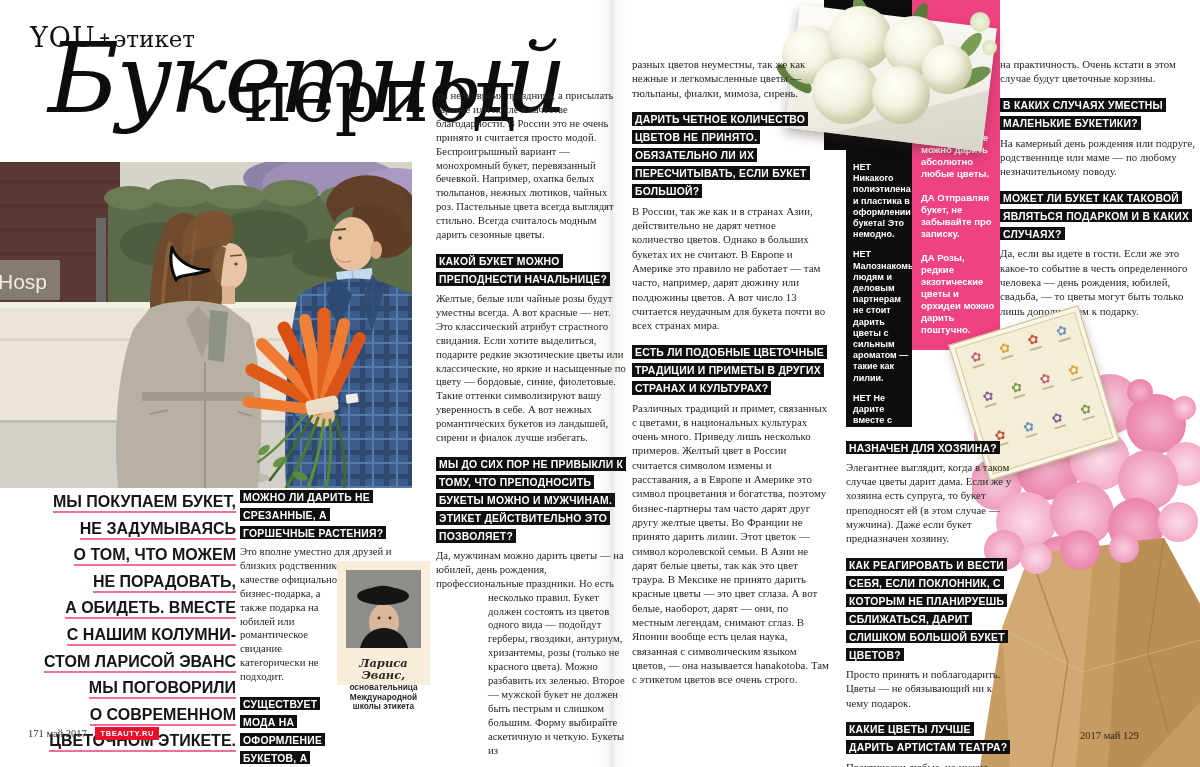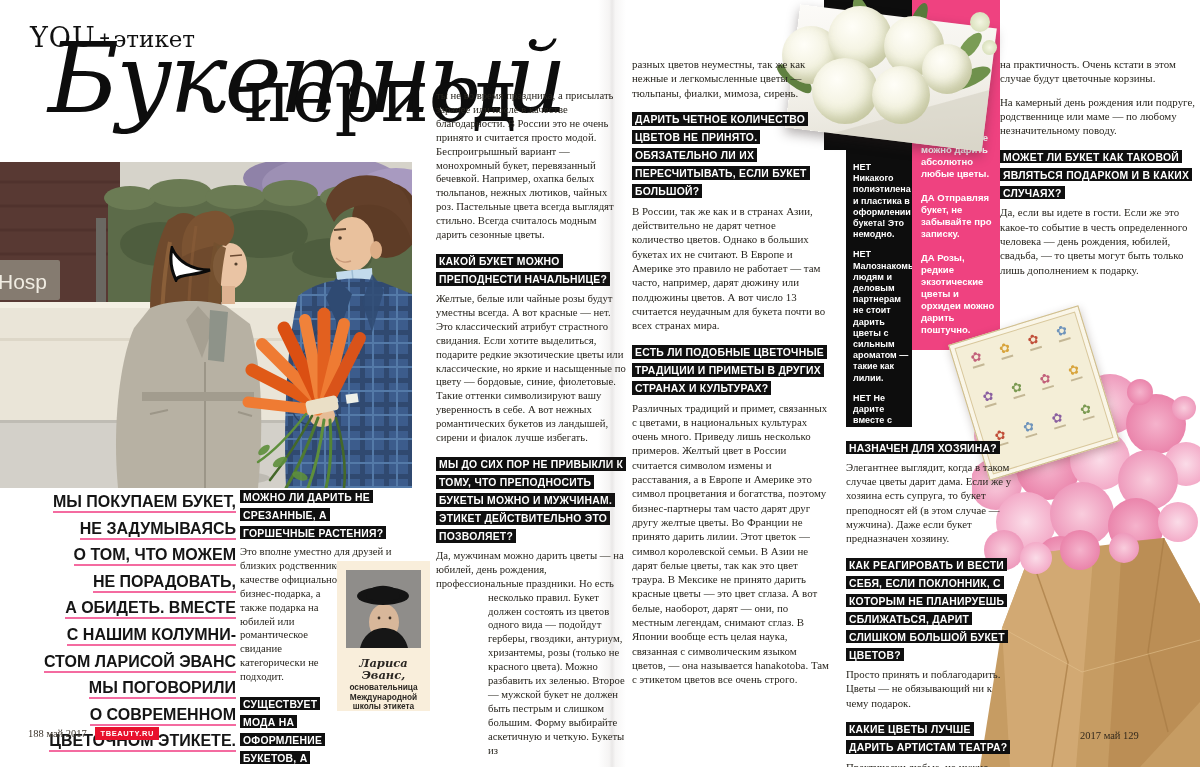--- a/index.html
+++ b/index.html
@@ -33,21 +33,21 @@
   
   #photo{position:absolute;left:0;top:162px;width:412px;height:326px;z-index:2;overflow:hidden;}
   
   #bubble-wrap{position:absolute;left:130px;top:162px;z-index:5;width:170px;height:110px;}
   #bubble{position:absolute;left:4px;top:2px;width:126px;height:86px;background:#fff;border:3.5px solid #0a0a0a;
           border-radius:50%;display:flex;flex-direction:column;align-items:center;justify-content:center;gap:1px;}
   #bubble span{background:#0c0c0c;color:#fff;font:700 9px/10.5px "Liberation Sans",sans-serif;
           letter-spacing:.3px;padding:0 3px;white-space:nowrap;}
   #bubble-tail{position:absolute;left:38px;top:84px;}
   
-  #expert{position:absolute;left:337px;top:561px;width:93px;height:150px;background:#f9eedb;z-index:4;
+  #expert{position:absolute;left:337px;top:561px;width:93px;height:124px;background:#f9eedb;z-index:4;
           text-align:center;padding-top:9px;box-sizing:border-box;}
   #expert .ename{font:700 italic 11.5px/12px "DejaVu Serif",serif;color:#2a2622;margin-top:5px;}
   #expert .erole{font:700 8.3px/9.6px "Liberation Sans",sans-serif;color:#2a2622;margin-top:2px;padding:0 4px;}
   
   #black-band{position:absolute;left:824px;top:0;width:114px;height:150px;background:#0d0d0d;z-index:1;}
   #pink-block{position:absolute;left:912px;top:0;width:88px;height:350px;background:#ef4280;z-index:1;
           box-sizing:border-box;padding:120px 4px 0 9px;overflow:hidden;}
   #pink-block p{font:700 9.5px/12px "Liberation Sans",sans-serif;color:#fff;margin:0 0 12px;}
   #dont-block{position:absolute;left:846px;top:148px;width:66px;height:279px;background:#0d0d0d;z-index:1;
           box-sizing:border-box;padding:14px 2px 0 7px;overflow:hidden;}
@@ -226,21 +226,21 @@
     <div><span>НЕ ПОРАДОВАТЬ,</span></div>
     <div><span>А ОБИДЕТЬ. ВМЕСТЕ</span></div>
     <div><span>С НАШИМ КОЛУМНИ-</span></div>
     <div><span>СТОМ ЛАРИСОЙ ЭВАНС</span></div>
     <div><span>МЫ ПОГОВОРИЛИ</span></div>
     <div><span>О СОВРЕМЕННОМ</span></div>
     <div><span>ЦВЕТОЧНОМ ЭТИКЕТЕ.</span></div>
   </div>
 
   <div id="footer-left">
-    <span>188</span>
+    <span>171</span>
     <span>май 2017</span>
     <span class="badge">TBEAUTY.RU</span>
   </div>
 
   <div class="col" id="col-pot">
     <div class="qw"><span class="q">МОЖНО ЛИ ДАРИТЬ НЕ СРЕЗАННЫЕ, А ГОРШЕЧНЫЕ РАСТЕНИЯ?</span></div>
     <p class="b"><span>Это вполне уместно для друзей и близких родственников. Но в качестве официального или</span>
       <span class="spacer-card-r"></span>
       <span>бизнес-подарка, а также подарка на юбилей или романтическое свидание категорически не подходит.</span></p>
     <div class="qw"><span class="q">СУЩЕСТВУЕТ МОДА НА ОФОРМЛЕНИЕ БУКЕТОВ, А ТАКЖЕ НЕПОСРЕДСТВЕННО НА САМИ ЦВЕТЫ. ЧТО АКТУАЛЬНО СЕЙЧАС?</span></div>
@@ -313,20 +313,21 @@
     <div class="qw"><span class="q">НАЗНАЧЕН ДЛЯ ХОЗЯИНА?</span></div>
     <p class="b">Элегантнее выглядит, когда в таком случае цветы дарит дама. Если же у хозяина есть супруга, то букет преподносят ей (в этом случае — мужчина). Даже если букет предназначен хозяину.</p>
     <div class="qw"><span class="q">КАК РЕАГИРОВАТЬ И ВЕСТИ СЕБЯ, ЕСЛИ ПОКЛОННИК, С КОТОРЫМ НЕ ПЛАНИРУЕШЬ СБЛИЖАТЬСЯ, ДАРИТ СЛИШКОМ БОЛЬШОЙ БУКЕТ ЦВЕТОВ?</span></div>
     <p class="b">Просто принять и поблагодарить. Цветы — не обязывающий ни к чему подарок.</p>
     <div class="qw"><span class="q">КАКИЕ ЦВЕТЫ ЛУЧШЕ ДАРИТЬ АРТИСТАМ ТЕАТРА?</span></div>
     <p class="b">Практически любые, но нужно избегать хрупких и быстровянущих цветов. Ориентируйтесь</p>
   </div>
 
   <div class="col" id="col-c">
     <p class="b">на практичность. Очень кстати в этом случае будут цветочные корзины.</p>
+    <div class="qw"><span class="q">В КАКИХ СЛУЧАЯХ УМЕСТНЫ МАЛЕНЬКИЕ БУКЕТИКИ?</span></div>
     <p class="b">На камерный день рождения или подруге, родственнице или маме — по любому незначительному поводу.</p>
     <div class="qw"><span class="q">МОЖЕТ ЛИ БУКЕТ КАК ТАКОВОЙ ЯВЛЯТЬСЯ ПОДАРКОМ И В КАКИХ СЛУЧАЯХ?</span></div>
     <p class="b">Да, если вы идете в гости. Если же это какое-то событие в честь определенного человека — день рождения, юбилей, свадьба, — то цветы могут быть только лишь дополнением к подарку.</p>
   </div>
 
   <div id="bcard">
     <span class="fl"></span>
     <span class="fl"></span>
     <span class="fl"></span>
     <span class="fl"></span>

